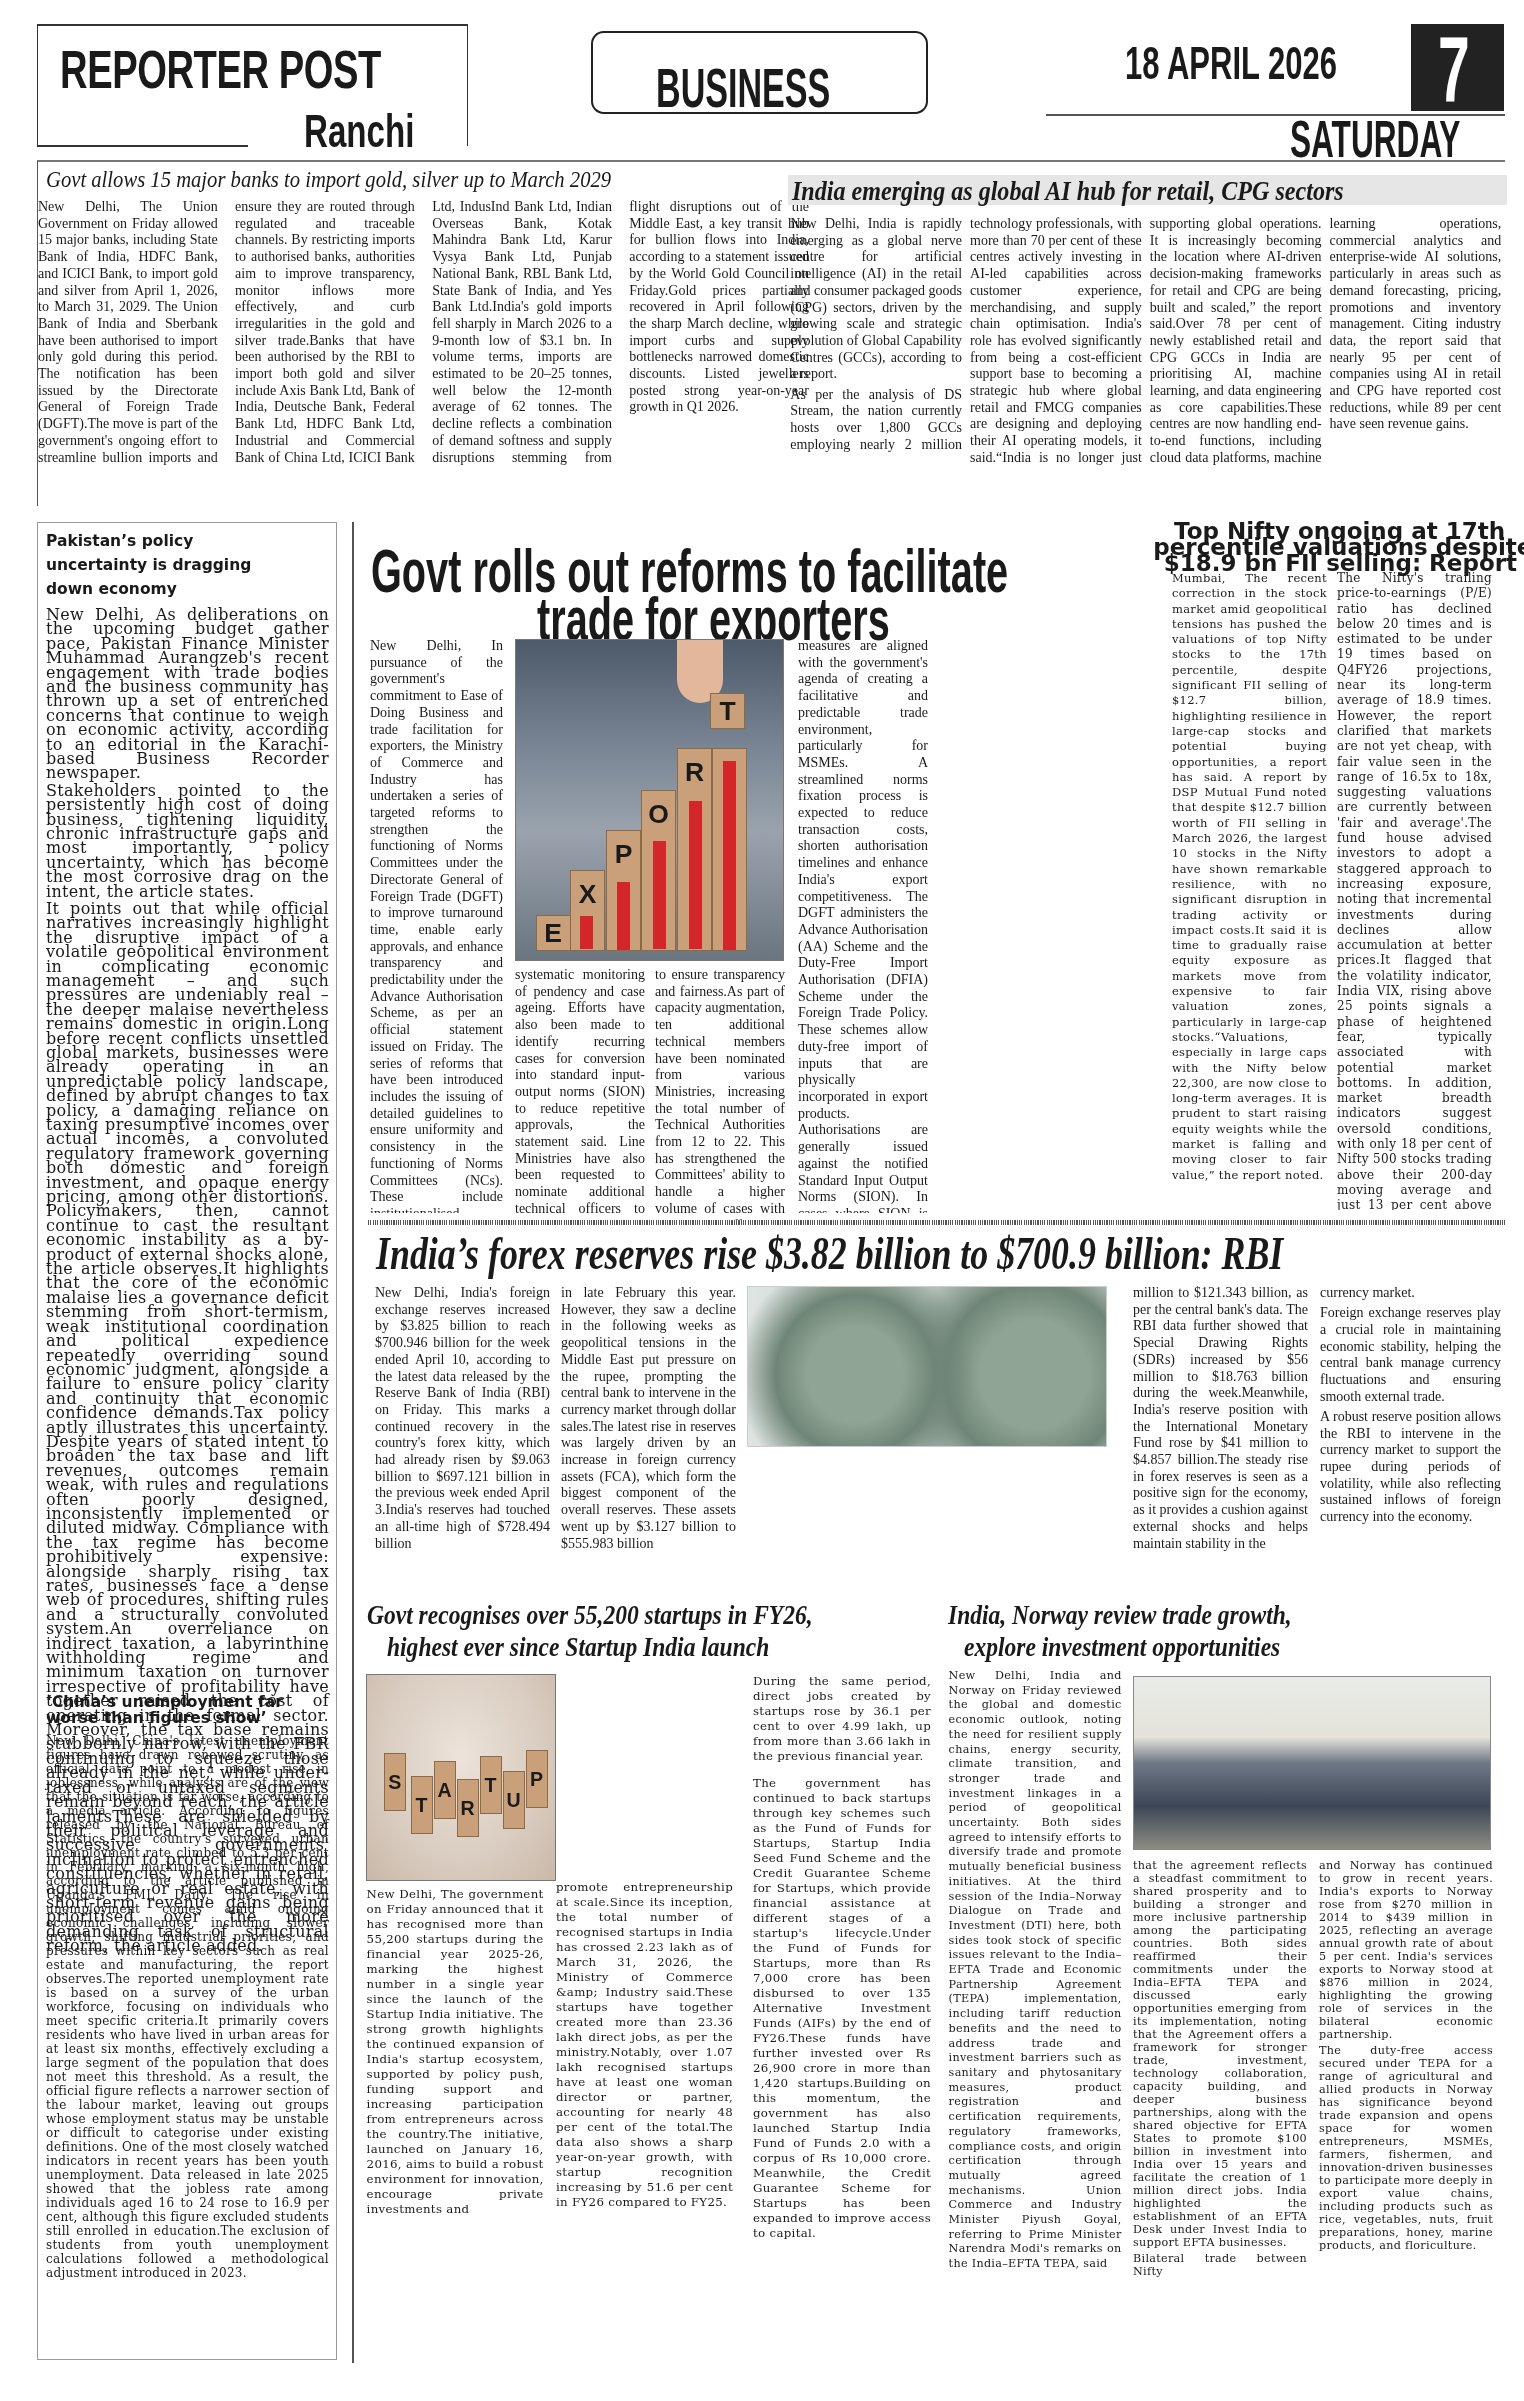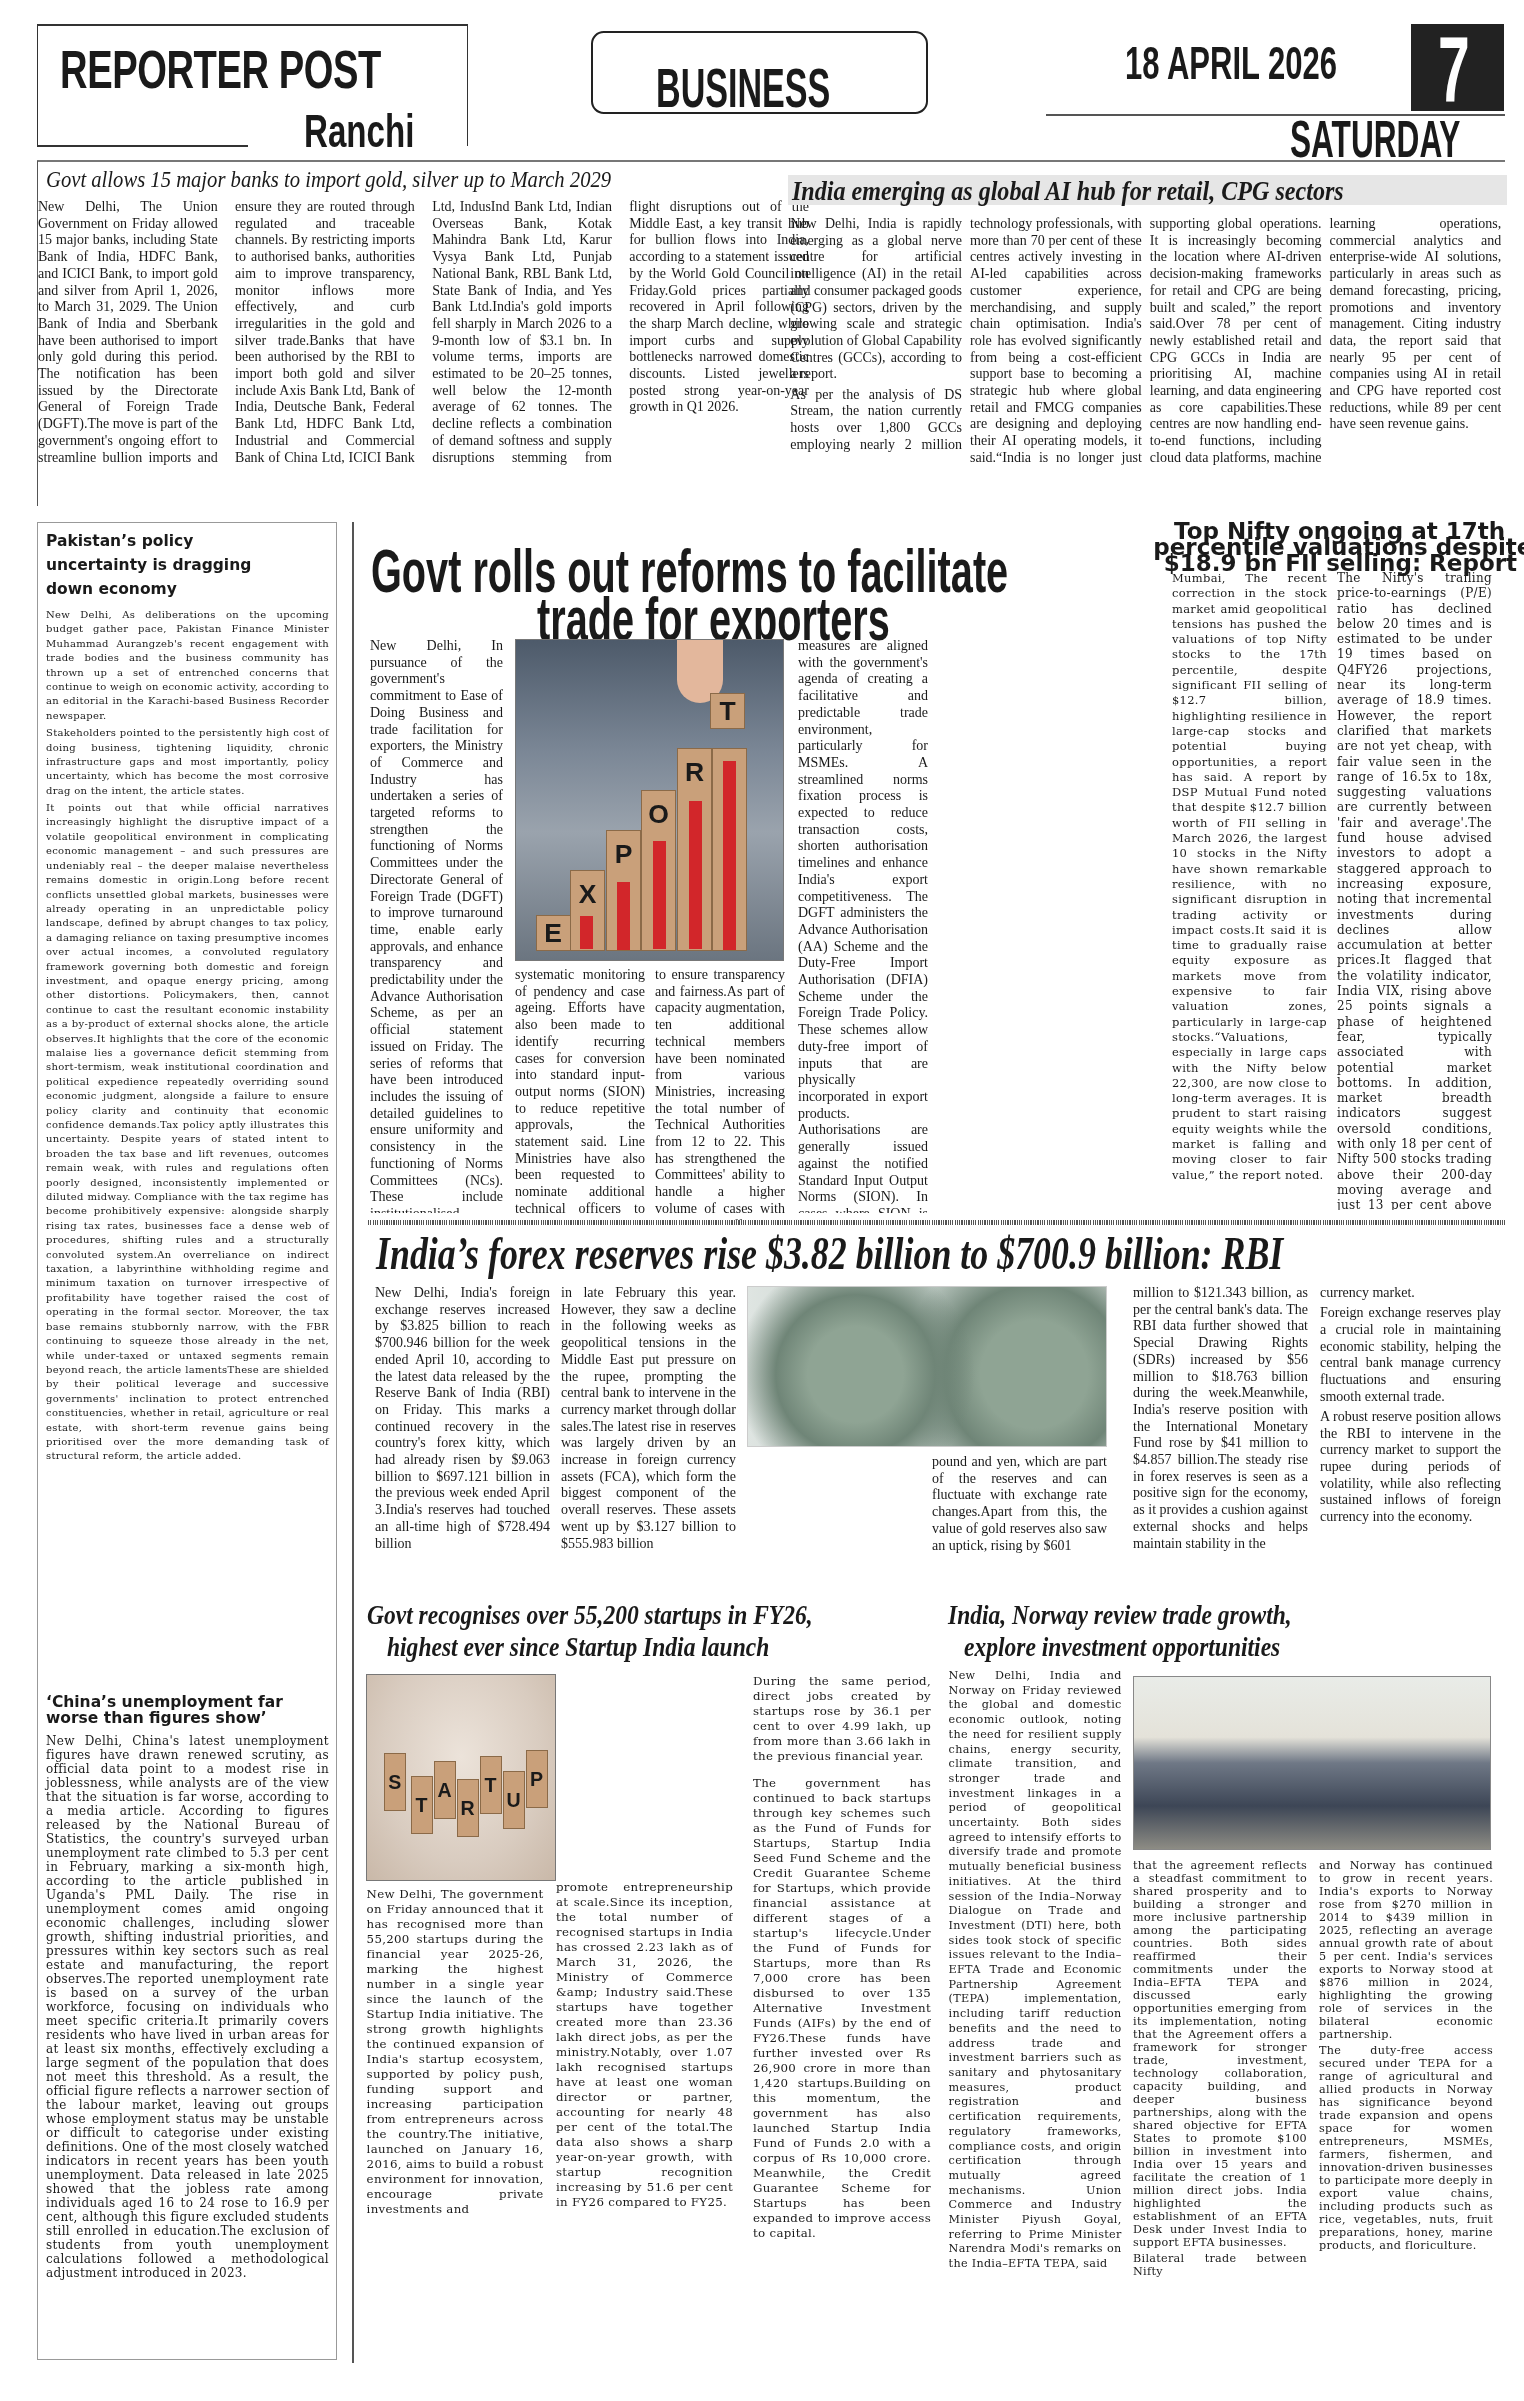--- a/index.html
+++ b/index.html
@@ -4,21 +4,21 @@
 <style>
   * { box-sizing: border-box; margin: 0; padding: 0; }
   html, body { width: 1525px; height: 2401px; background: #ffffff; overflow: hidden; }
   body { position: relative; font-family: "Liberation Serif", "DejaVu Serif", serif; color: #1a1a1a; }
   .abs { position: absolute; }
   .cond { font-family: "Liberation Sans", "DejaVu Sans", sans-serif; font-weight: 700; transform-origin: left top; }
   .ital-head { font-family: "Liberation Serif", "DejaVu Serif", serif; font-style: italic; color: #1a1a1a; white-space: nowrap; }
   .body { font-size: 14px; line-height: 16.7px; text-align: justify; hyphens: auto; }
   .body p { margin-bottom: 3.5px; }
   .col { position: absolute; overflow: hidden; }
-  .wide { font-family: "DejaVu Serif", serif; font-size: 10px; line-height: 14.4px; letter-spacing: 0.3px; text-align: justify; }
+  .wide { font-family: "DejaVu Serif", serif; font-size: 16px; line-height: 14.4px; letter-spacing: 0.3px; text-align: justify; }
   .wide p { margin-bottom: 2.9px; }
   .dotrule { position: absolute; height: 4.6px; background: repeating-linear-gradient(90deg, #555 0 1.2px, #fff 1.2px 2.3px); }
   .img { position: absolute; overflow: hidden; border: 1.2px solid #777; }
 
   .h-bold-cond { font-family: "Liberation Sans", "DejaVu Sans", sans-serif; font-weight: 700; white-space: nowrap; transform-origin: left top; color: #1a1a1a; }
   .h-black { font-family: "DejaVu Sans", sans-serif; font-weight: 700; color: #1a1a1a; transform-origin: left top; white-space: nowrap; }
 
   .photo-export { background: linear-gradient(180deg, #4d5a6a 0%, #7b8796 35%, #9aa3ad 60%, #6b7580 100%); }
   .photo-cash { background: radial-gradient(circle at 30% 55%, #8fa494 0 18%, #6f8577 30%, transparent 45%), radial-gradient(circle at 80% 55%, #8fa494 0 18%, #6f8577 30%, transparent 45%), linear-gradient(90deg, #dfe5e2, #b9c6bf 50%, #dfe5e2); }
   .photo-startup { background: radial-gradient(ellipse at 50% 40%, #ece3da 0%, #d9ccc0 60%, #c9b8a8 100%); }
@@ -133,23 +133,20 @@
 <div class="abs" style="left:368px;top:1225px;width:1139px;height:368px;">
   <div class="abs ital-head" style="left:8px;top:2.3px;font-size:46px;font-weight:700;transform:scaleX(0.78);transform-origin:left top;">India’s forex reserves rise $3.82 billion to $700.9 billion: RBI</div>
 
   <div class="col body" style="left:7px;top:60px;width:175px;height:276px;">
     <p>New Delhi, India's foreign exchange reserves increased by $3.825 billion to reach $700.946 billion for the week ended April 10, according to the latest data released by the Reserve Bank of India (RBI) on Friday. This marks a continued recovery in the country's forex kitty, which had already risen by $9.063 billion to $697.121 billion in the previous week ended April 3.India's reserves had touched an all-time high of $728.494 billion</p>
   </div>
   <div class="col body" style="left:193px;top:60px;width:175px;height:276px;">
     <p>in late February this year. However, they saw a decline in the following weeks as geopolitical tensions in the Middle East put pressure on the rupee, prompting the central bank to intervene in the currency market through dollar sales.The latest rise in reserves was largely driven by an increase in foreign currency assets (FCA), which form the biggest component of the overall reserves. These assets went up by $3.127 billion to $555.983 billion</p>
   </div>
   <div class="img photo-cash" style="left:379px;top:61px;width:360px;height:161px;border-color:#ccc;"></div>
-  <div class="col body" style="left:564px;top:229px;width:175px;height:115px;">
-    <p>pound and yen, which are part of the reserves and can fluctuate with exchange rate changes.Apart from this, the value of gold reserves also saw an uptick, rising by $601</p>
-  </div>
   <div class="col body" style="left:765px;top:60px;width:175px;height:276px;">
     <p>million to $121.343 billion, as per the central bank's data. The RBI data further showed that Special Drawing Rights (SDRs) increased by $56 million to $18.763 billion during the week.Meanwhile, India's reserve position with the International Monetary Fund rose by $41 million to $4.857 billion.The steady rise in forex reserves is seen as a positive sign for the economy, as it provides a cushion against external shocks and helps maintain stability in the</p>
   </div>
   <div class="col body" style="left:952px;top:60px;width:181px;height:276px;">
     <p>currency market.</p>
     <p>Foreign exchange reserves play a crucial role in maintaining economic stability, helping the central bank manage currency fluctuations and ensuring smooth external trade.</p>
     <p>A robust reserve position allows the RBI to intervene in the currency market to support the rupee during periods of volatility, while also reflecting sustained inflows of foreign currency into the economy.</p>
   </div>
 </div>
 

